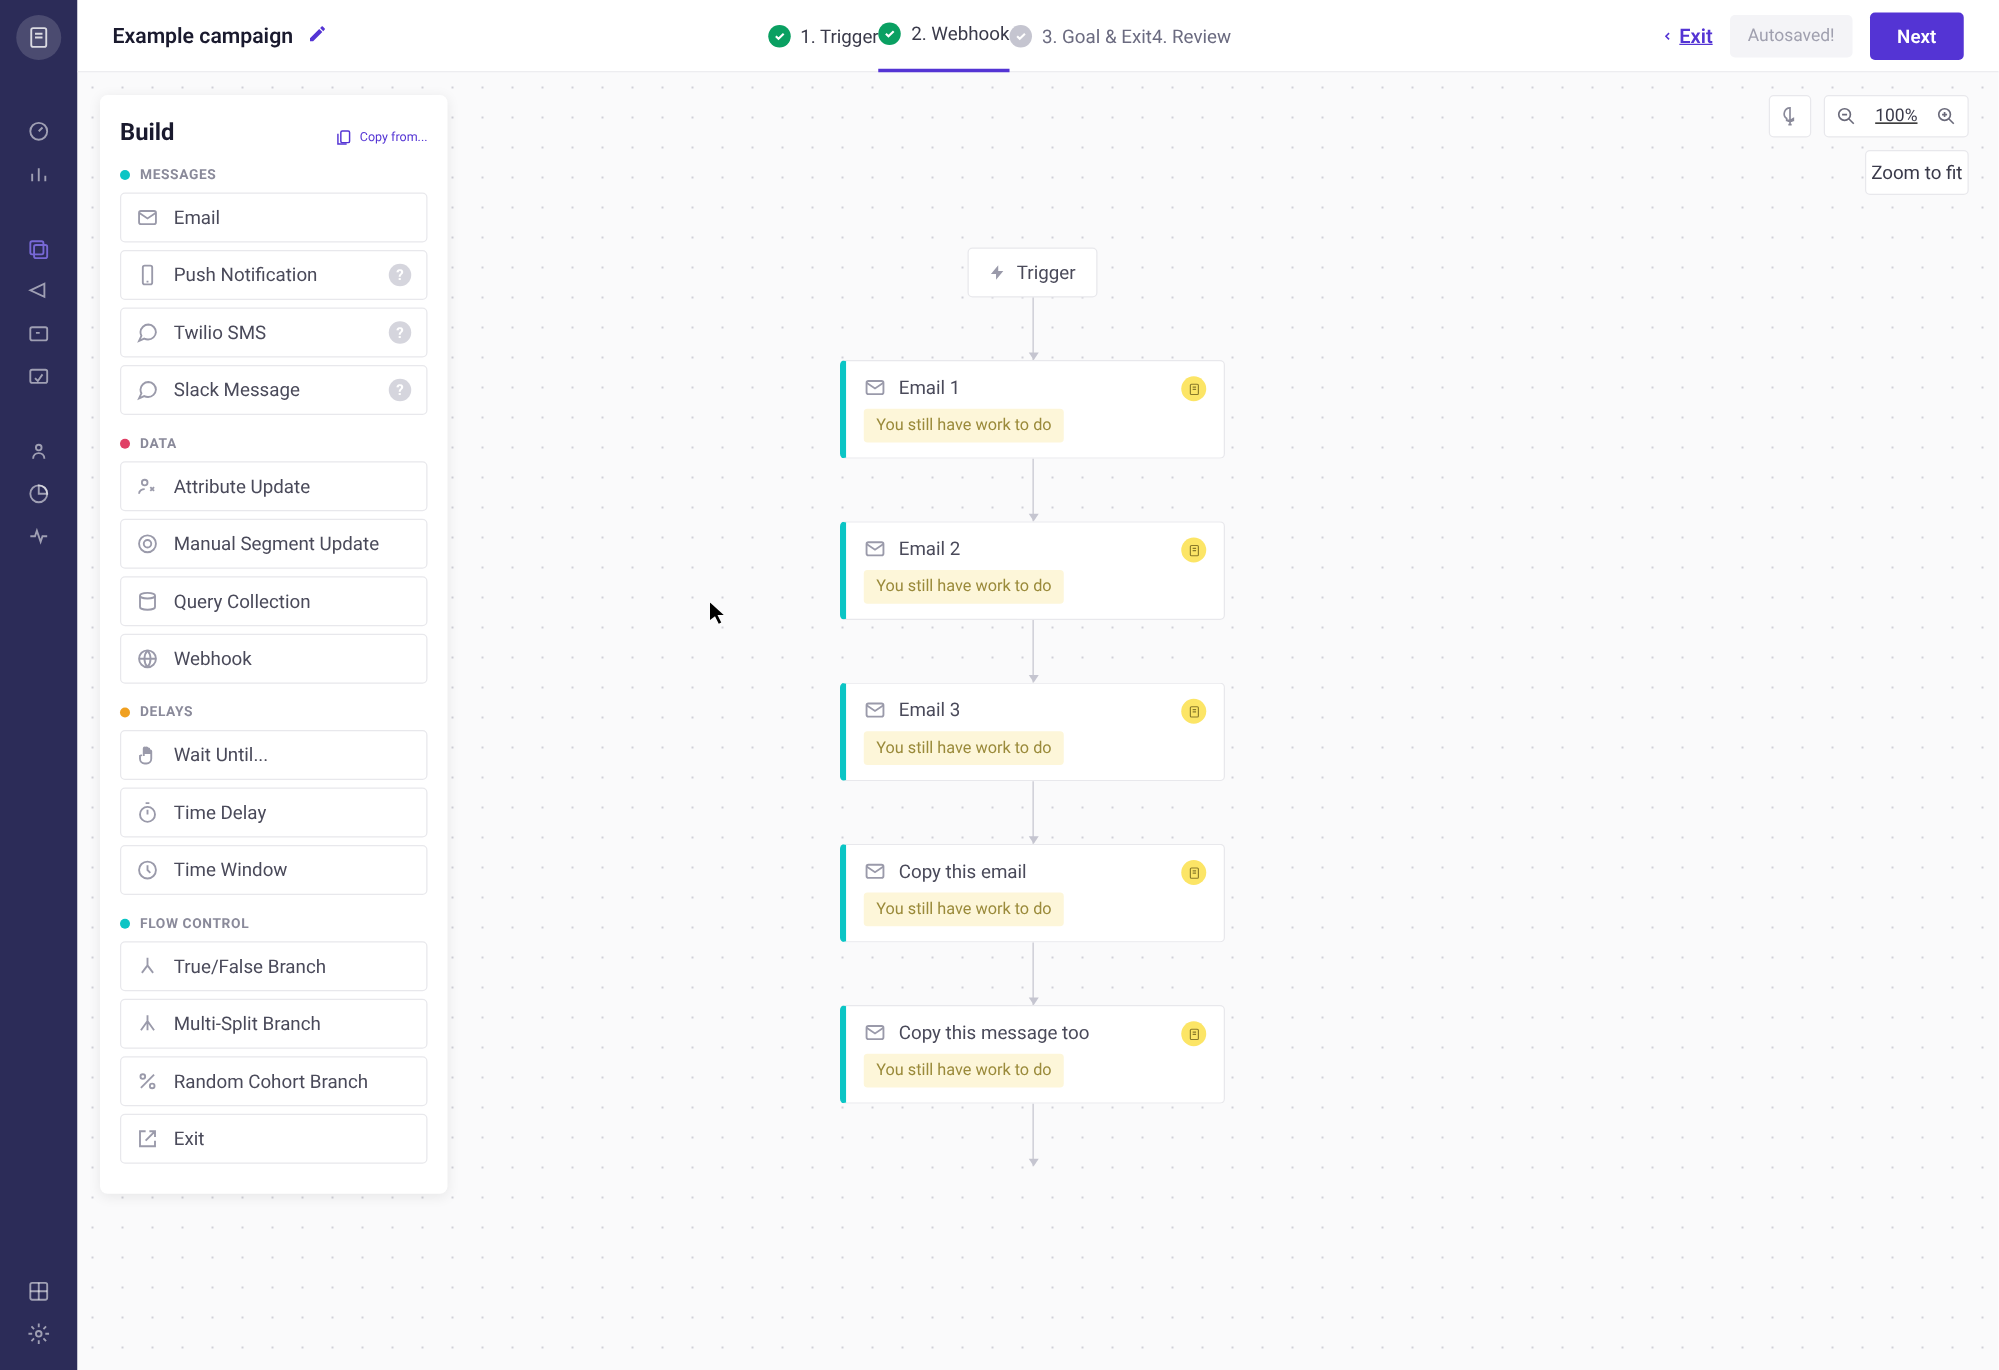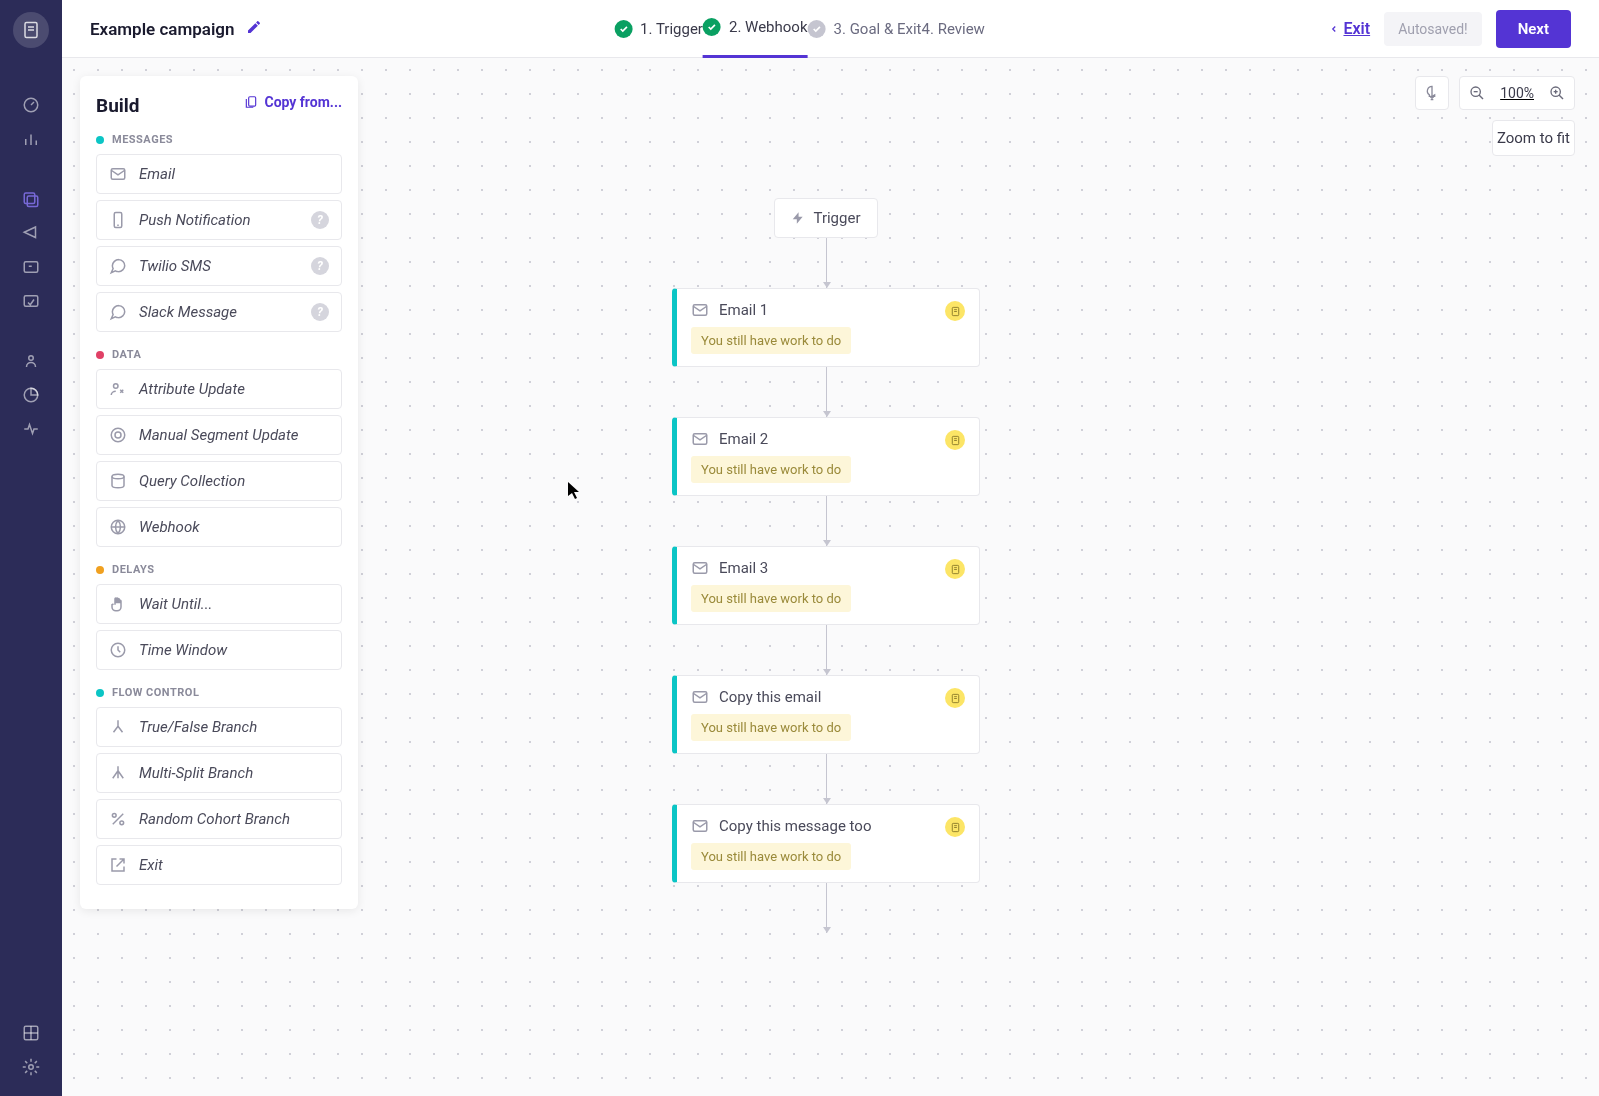--- a/index.html
+++ b/index.html
@@ -163,36 +163,36 @@
       top: 18px;
       width: 278px;
       background: #fff;
       border-radius: 6px;
       box-shadow: 0 2px 10px rgba(0,0,0,0.08);
       padding: 18px 16px;
     }
     .build-header {
       display: flex;
       justify-content: space-between;
-      align-items: flex-start;
+      align-items: flex-end;
       margin-bottom: 14px;
     }
     .build-title {
       font-size: 19px;
       font-weight: 700;
       color: #1a1a2e;
     }
     .copy-from {
       color: #5434d4;
-      font-weight: 700;
+      font-weight: 400;
       display: flex;
       align-items: center;
       gap: 6px;
       cursor: pointer;
-      font-size: 14px;
+      font-size: 10px;
     }
     .section-label {
       font-size: 11px;
       font-weight: 700;
       letter-spacing: 0.5px;
       color: #8a8a9a;
       margin: 16px 0 8px 0;
       display: flex;
       align-items: center;
       gap: 8px;
@@ -211,21 +211,20 @@
       align-items: center;
       gap: 12px;
       padding: 10px 12px;
       border: 1px solid #e8e8ec;
       border-radius: 4px;
       margin-bottom: 6px;
       cursor: grab;
       color: #4a4a5a;
       font-size: 15px;
       background: #fff;
-      font-style: italic;
     }
     .build-item-icon {
       width: 18px;
       height: 18px;
       color: #9a9aaa;
       flex-shrink: 0;
     }
     .help-badge {
       margin-left: auto;
       width: 18px;
@@ -597,20 +596,28 @@
 
         <div class="section-label">
           <span class="dot orange"></span>
             <span>DELAYS</span>
         </div>
         <div class="build-item">
           <span class="build-item-icon"><svg width="18" height="18" viewBox="0 0 24 24" fill="none" stroke="currentColor" stroke-width="2">
                 <path d="M8 13V5a1 1 0 012 0v6m0-6a1 1 0 012 0v6m0-5a1 1 0 012 0v5m0-3a1 1 0 012 0v8a5 5 0 01-5 5h-2a5 5 0 01-5-5v-3l2-1"></path>
               </svg></span>
           <span>Wait Until...</span>
+        </div>
+        <div class="build-item">
+          <span class="build-item-icon"><svg width="18" height="18" viewBox="0 0 24 24" fill="none" stroke="currentColor" stroke-width="2">
+                <circle cx="12" cy="14" r="8"></circle>
+                <line x1="12" y1="14" x2="12" y2="9"></line>
+                <line x1="10" y1="2" x2="14" y2="2"></line>
+              </svg></span>
+          <span>Time Delay</span>
         </div>
         <div class="build-item">
           <span class="build-item-icon"><svg width="18" height="18" viewBox="0 0 24 24" fill="none" stroke="currentColor" stroke-width="2">
                 <circle cx="12" cy="12" r="9"></circle>
                 <path d="M12 7v5l3 3"></path>
               </svg></span>
           <span>Time Window</span>
         </div>
 
         <div class="section-label">

